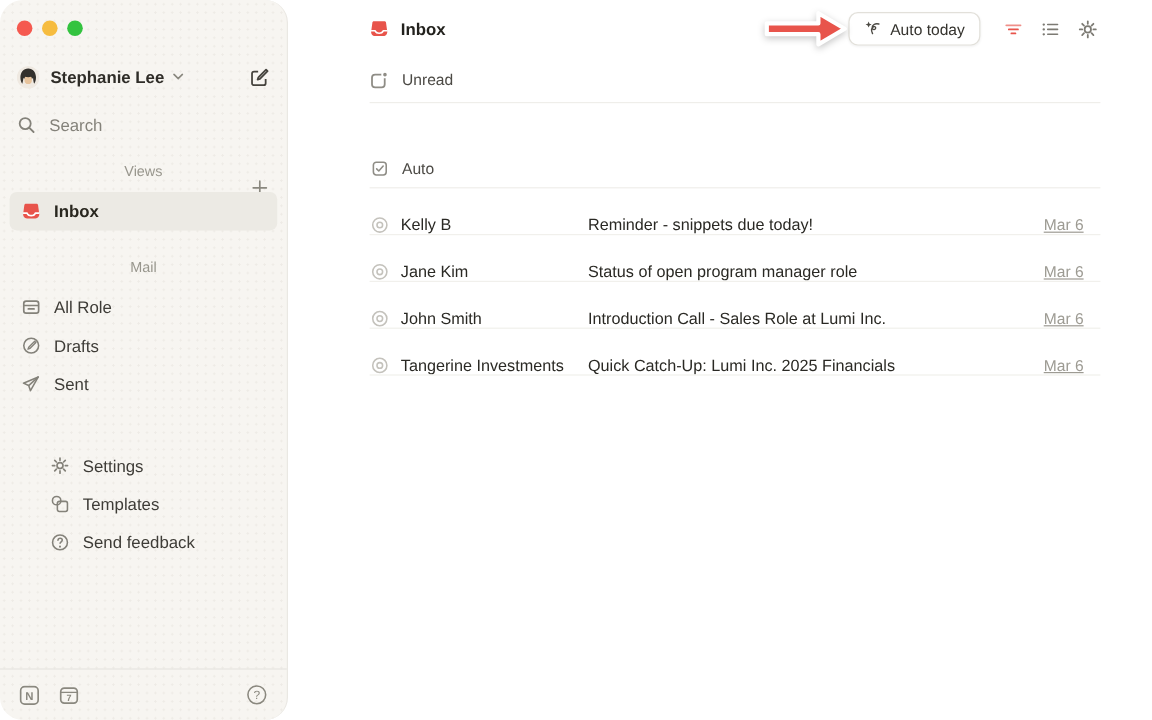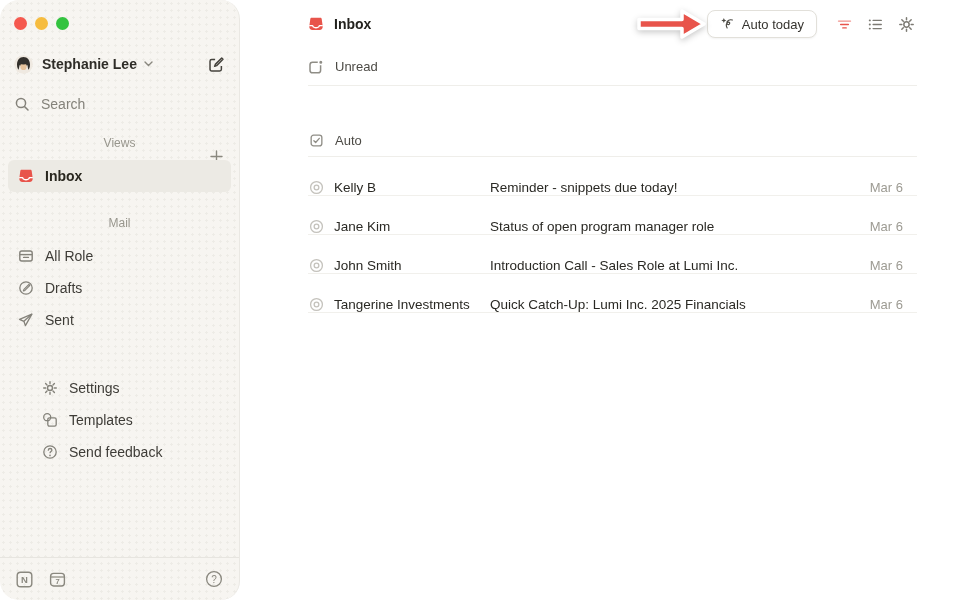--- a/index.html
+++ b/index.html
@@ -78,21 +78,21 @@
   .sicon { width:16px; height:16px; margin-right:11px; display:flex;
            align-items:center; justify-content:center; }
 
   .email-row { display:flex; align-items:flex-end; height:39px;
                border-bottom:1px solid #f1f0ec; font-size:13.5px; color:#2a2924;
                cursor:pointer; }
   .row-icon { width:16px; height:16px; margin-right:10px; flex:0 0 16px;
               display:flex; align-items:center; justify-content:center; }
   .sender { width:156px; flex:0 0 156px; overflow:hidden; white-space:nowrap; }
   .subject { flex:1; overflow:hidden; white-space:nowrap; }
-  .date { color:#9d9b93; font-size:13px; padding-right:14px; }
+  .date { color:#9d9b93; font-size:13px; padding-right:14px;text-decoration:underline; }
 
   svg { display:block; }
   text.glyph { font-family:"Liberation Sans","DejaVu Sans",sans-serif; }
 </style>
 </head>
 <body>
 
 <div class="app">
 
   <div class="sidebar">

